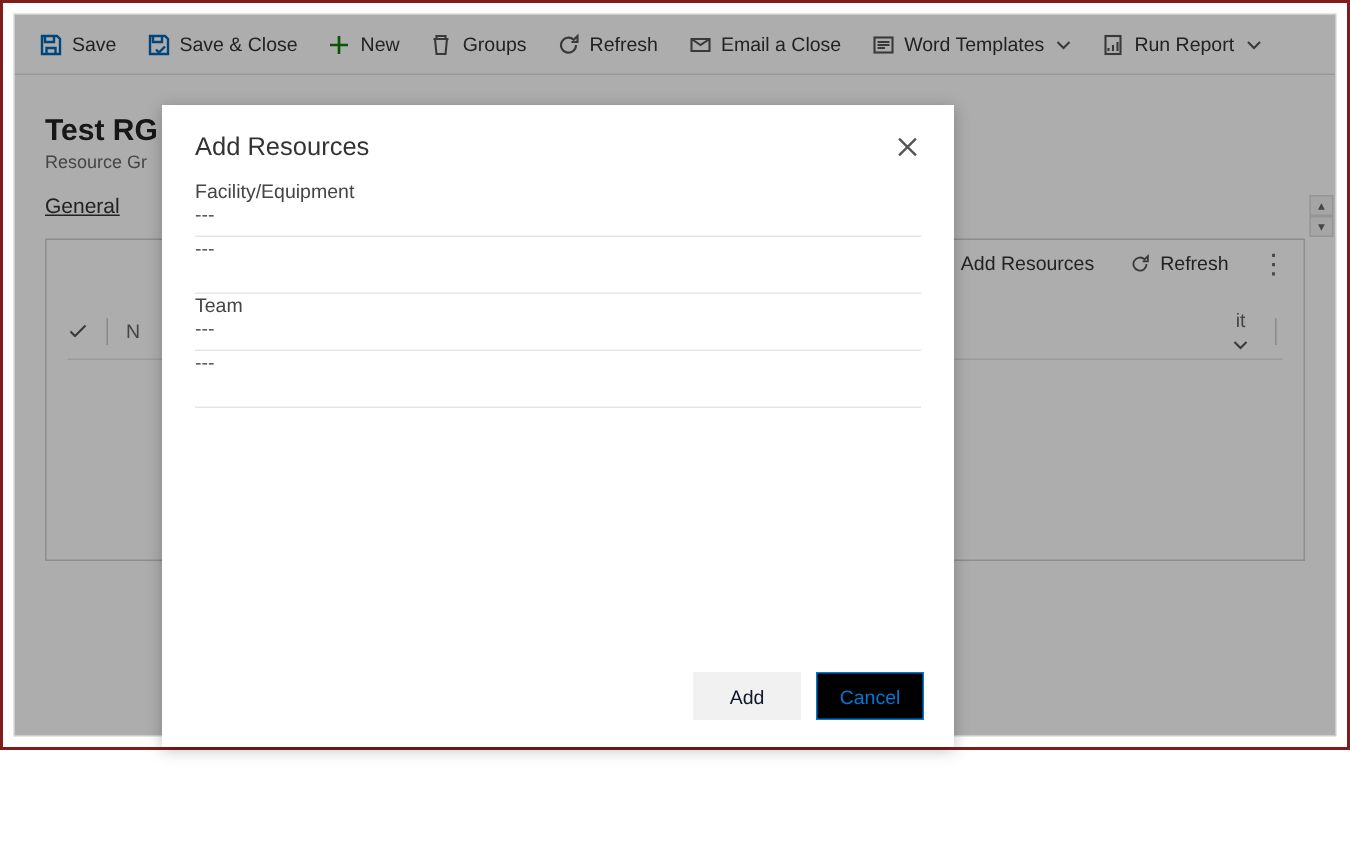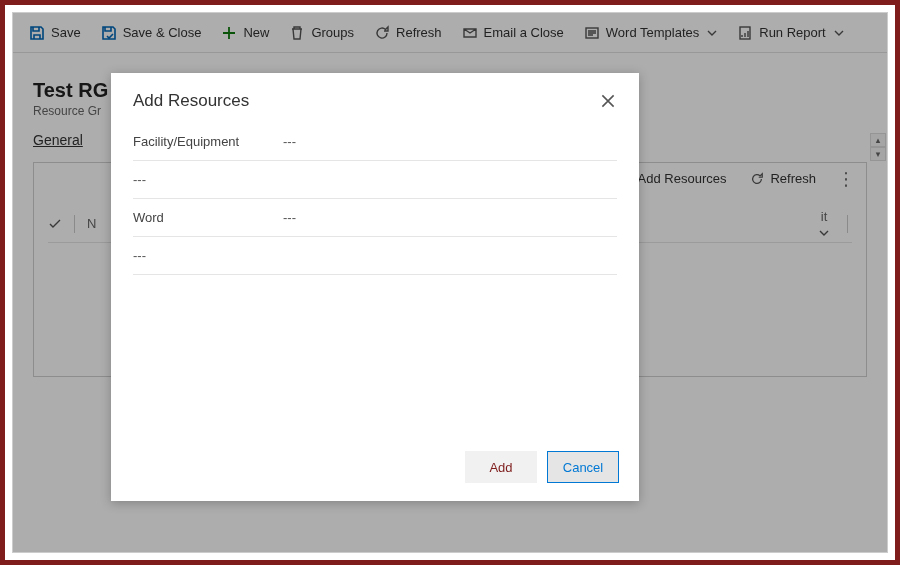--- a/index.html
+++ b/index.html
@@ -1,17 +1,17 @@
 <!DOCTYPE html>
 <html><head>
 <meta charset="utf-8">
 <style>
   * { box-sizing: border-box; margin: 0; padding: 0; font-family: "Segoe UI", Arial, sans-serif; }
   html, body { width: 900px; height: 565px; overflow: hidden; background: #fff; }
-  .viewport { position: relative; width: 900px; height: 565px; border: 5px solid #7f1d1d; }
+  .viewport { position: relative; width: 900px; height: 500px; border: 2px solid #7f1d1d; }
   .inner { position: absolute; inset: 7px; border: 1px solid #ccc; background: #fff; }
 
   
   .cmdbar { height: 40px; border-bottom: 1px solid #e1e1e1; display: flex; align-items: center; padding: 0 8px; gap: 4px; font-size: 13px; color: #333; }
   .cmd { display: flex; align-items: center; gap: 6px; padding: 4px 8px; cursor: pointer; white-space: nowrap; }
   .cmd svg { width: 16px; height: 16px; }
   .cmd .chev { width: 10px; height: 10px; margin-left: 2px; }
 
   
   .page { padding: 10px 20px 0 20px; }
@@ -36,28 +36,28 @@
   .scrollhint { position: absolute; right: 1px; top: 120px; width: 16px; height: 28px; }
   .scrollhint .btn { width: 16px; height: 14px; background: #f3f3f3; border: 1px solid #dcdcdc; font-size: 9px; text-align: center; line-height: 12px; color: #666; }
 
   
   .overlay { position: absolute; inset: 0; background: rgba(0,0,0,0.32); }
   .modal { position: absolute; left: 98px; top: 60px; width: 528px; height: 428px; background: #fff; box-shadow: 0 2px 10px rgba(0,0,0,0.25); display: flex; flex-direction: column; }
   .modal-head { padding: 18px 22px 8px 22px; display: flex; align-items: center; }
   .modal-title { font-size: 17px; color: #333; flex: 1; }
   .modal-close { width: 18px; height: 18px; cursor: pointer; color: #666; }
   .modal-body { padding: 4px 22px; flex: 1; }
-  .row { display: flex; align-items: center; height: 38px; border-bottom: 1px solid #e5e5e5; font-size: 13px; color: #444; }
+  .row { display: flex; height: 38px; border-bottom: 1px solid #e5e5e5; font-size: 13px; color: #444; flex-direction: column; }
   .row:first-child { border-top: none; }
   .row .label { width: 150px; }
   .row .value { color: #555; }
   .modal-foot { padding: 12px 20px 18px 0; display: flex; justify-content: flex-end; gap: 10px; }
   .mbtn { min-width: 72px; height: 32px; font-size: 13px; display: flex; align-items: center; justify-content: center; cursor: pointer; }
-  .mbtn.primary { background: #f1f1f1; color: #7f1d1d; border: 1px solid #f1f1f1; }
-  .mbtn.secondary { background: #e5e5e5; color: #0078d4; border: 1px solid #0078d4; }
+  .mbtn.primary { background: #f1f1f1; color: #0f172a; border: 1px solid #f1f1f1; }
+  .mbtn.secondary { background: #000000; color: #0078d4; border: 1px solid #0078d4; }
 
   
   .ic-stroke { stroke: #555; stroke-width: 1.4; fill: none; }
   .ic-blue { stroke: #0067b8; stroke-width: 1.6; fill: none; }
   .ic-green { stroke: #107c10; stroke-width: 1.8; fill: none; }
 </style>
 </head>
 <body>
 
 <div class="viewport">
@@ -176,21 +176,21 @@
       </div>
       <div class="modal-body">
         <div class="row">
           <span class="label">Facility/Equipment</span>
           <span class="value">---</span>
         </div>
         <div class="row">
           <span class="value">---</span>
         </div>
         <div class="row">
-          <span class="label">Word</span>
+          <span class="label">Team</span>
           <span class="value">---</span>
         </div>
         <div class="row">
           <span class="value">---</span>
         </div>
       </div>
       <div class="modal-foot">
         <div class="mbtn primary">
             <span>Add</span>
           </div>

